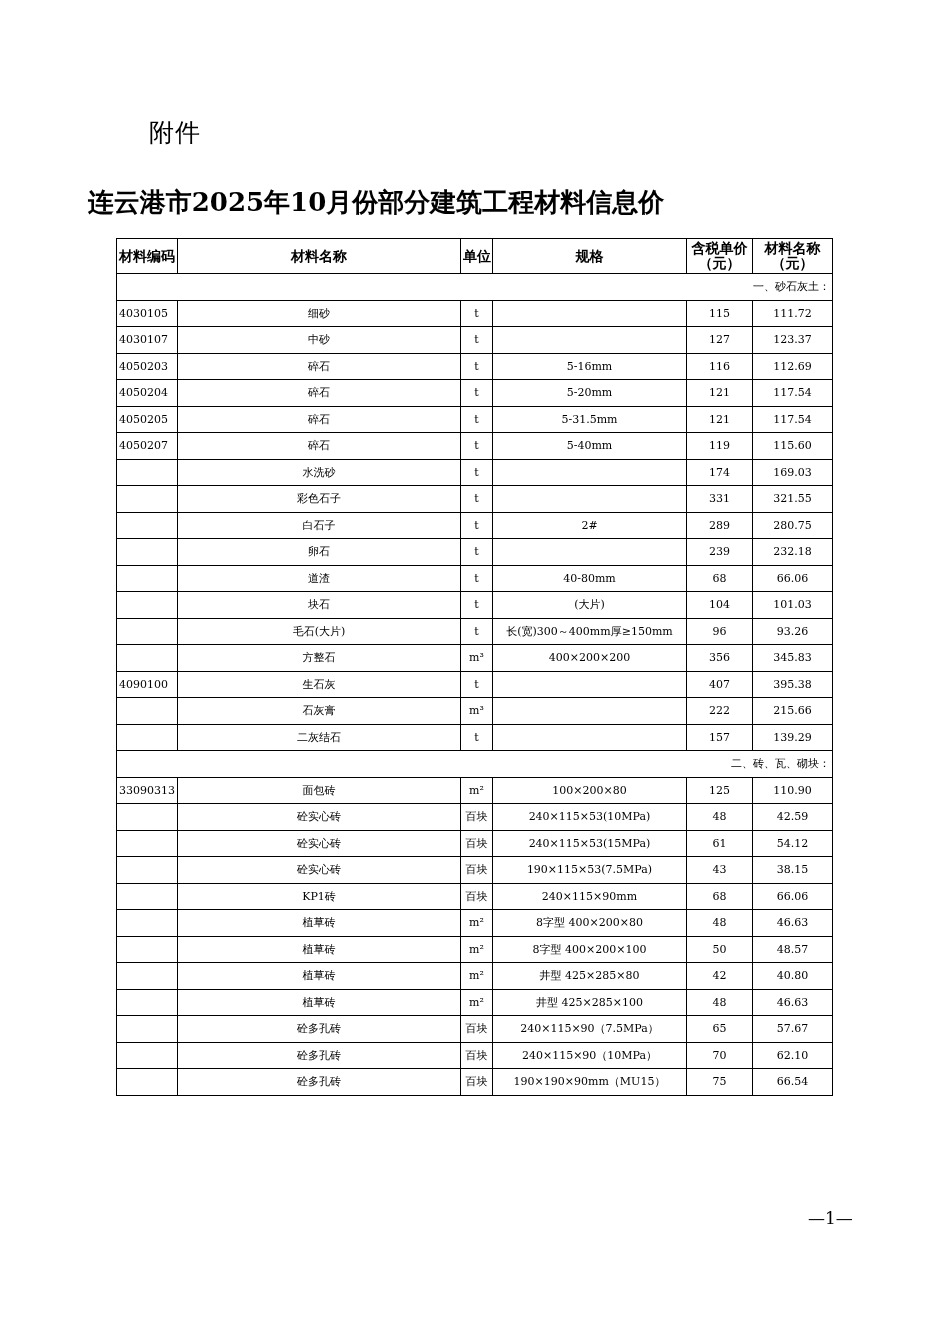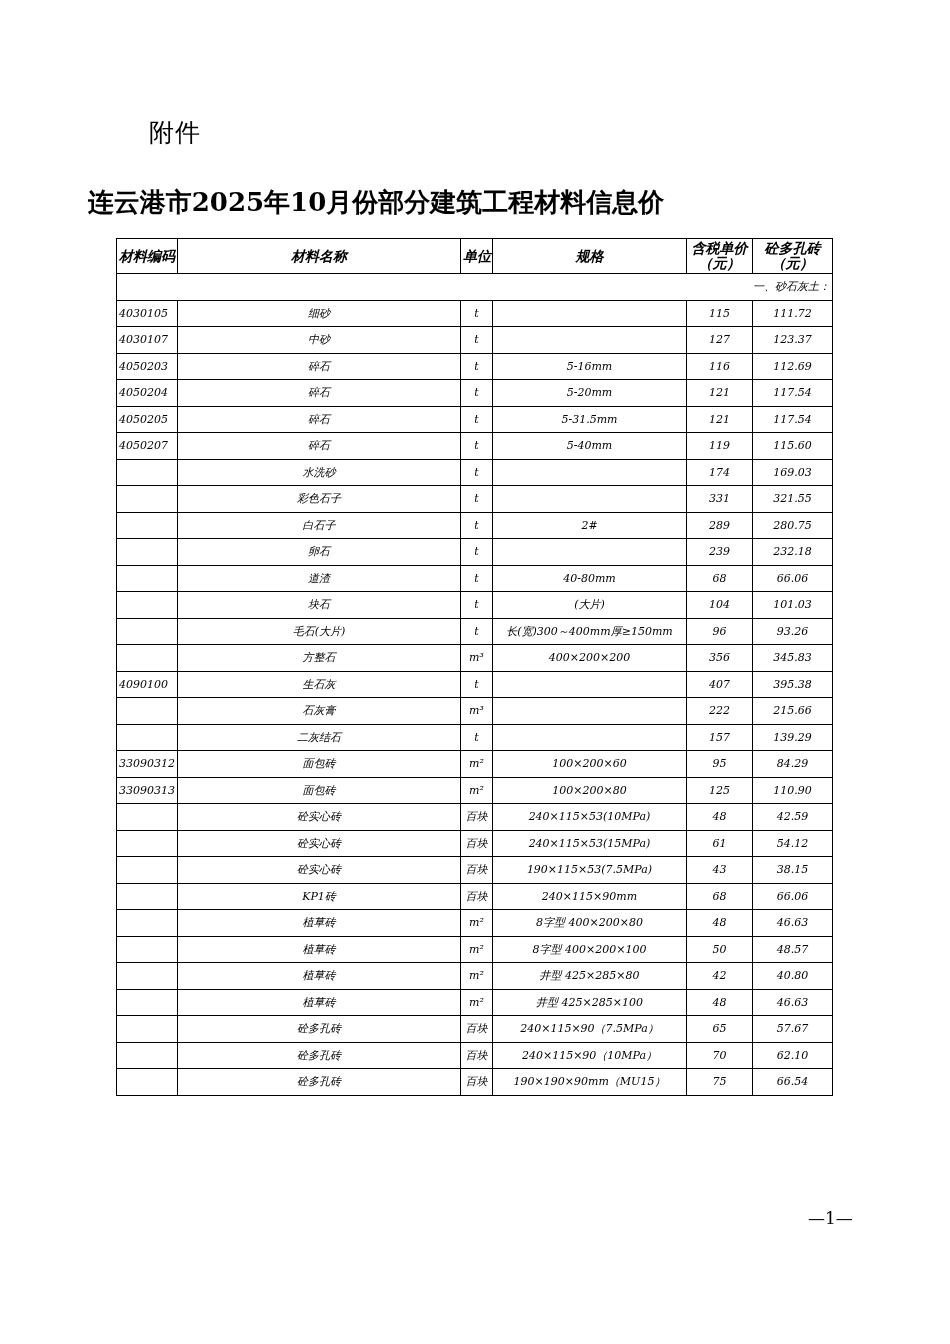--- a/index.html
+++ b/index.html
@@ -1,19 +1,19 @@
 <!DOCTYPE html>
 <html><head>
 <meta charset="utf-8">
 <style>
   html, body { margin: 0; padding: 0; background: #ffffff; }
   body { width: 950px; height: 1344px; position: relative; font-family: "DejaVu Serif", "Liberation Serif", serif; color: #000; }
   .attach { position: absolute; left: 101px; top: 116px; font-size: 25px; font-family: "DejaVu Sans", sans-serif; letter-spacing: 1px; margin-left: 48px; }
   .title { position: absolute; left: 0; width: 752px; top: 185px; text-align: center; font-size: 26px; font-weight: bold; font-family: "DejaVu Serif", "Liberation Serif", serif; letter-spacing: 0px; }
-  table.grid { position: absolute; left: 116px; top: 238px; width: 716px; border-collapse: collapse; table-layout: fixed; font-style: italic; }
+  table.grid { position: absolute; left: 116px; top: 238px; width: 716px; border-collapse: collapse; table-layout: fixed; }
   table.grid td, table.grid th { border: 1.5px solid #000; padding: 0 2px; font-size: 11px; height: 25.5px; overflow: hidden; white-space: nowrap; font-weight: normal; }
   table.grid th { font-weight: bold; font-size: 14px; height: 34px; line-height: 15px; text-align: center; font-family: "DejaVu Sans", sans-serif; }
   th.small { font-size: 12px; }
   td.code { text-align: left; font-size: 10.5px; margin-left: 12px; }
   td.name { text-align: center; padding-left: 3px; }
   td.unit { text-align: center; font-size: 10.5px; }
   td.spec { text-align: center; font-size: 10.5px; }
   td.num { text-align: center; font-size: 11.5px; }
   td.section { font-weight: bold; font-size: 11px; text-align: right; font-family: "DejaVu Sans", sans-serif; }
   .pageno { position: absolute; left: 808px; top: 1208px; font-size: 17px; }
@@ -33,21 +33,21 @@
     <col style="width:66px">
     <col style="width:80px">
   </colgroup>
   <thead>
     <tr>
       <th class="small" style="white-space:normal;">材料编码</th>
       <th>材料名称</th>
       <th class="small">单位</th>
       <th>规格</th>
       <th class="small" style="white-space:normal;">含税单价（元）</th>
-      <th class="small" style="white-space:normal;">砼多孔砖（元）</th>
+      <th class="small" style="white-space:normal;">材料名称（元）</th>
     </tr>
   </thead>
   <tbody id="tbody">
       <tr>
         <td colspan="6" class="section">一、砂石灰土：</td>
       </tr>
       <tr>
         <td class="code">4030105</td>
         <td class="name">细砂</td>
         <td class="unit">t</td>
@@ -177,26 +177,21 @@
       </tr>
       <tr>
         <td class="code"></td>
         <td class="name">二灰结石</td>
         <td class="unit">t</td>
         <td class="spec"></td>
         <td class="num">157</td>
         <td class="num">139.29</td>
       </tr>
       <tr>
-        <td class="code">33090312</td>
-        <td class="name">面包砖</td>
-        <td class="unit">m²</td>
-        <td class="spec">100×200×60</td>
-        <td class="num">95</td>
-        <td class="num">84.29</td>
+        <td colspan="6" class="section">二、砖、瓦、砌块：</td>
       </tr>
       <tr>
         <td class="code">33090313</td>
         <td class="name">面包砖</td>
         <td class="unit">m²</td>
         <td class="spec">100×200×80</td>
         <td class="num">125</td>
         <td class="num">110.90</td>
       </tr>
       <tr>

